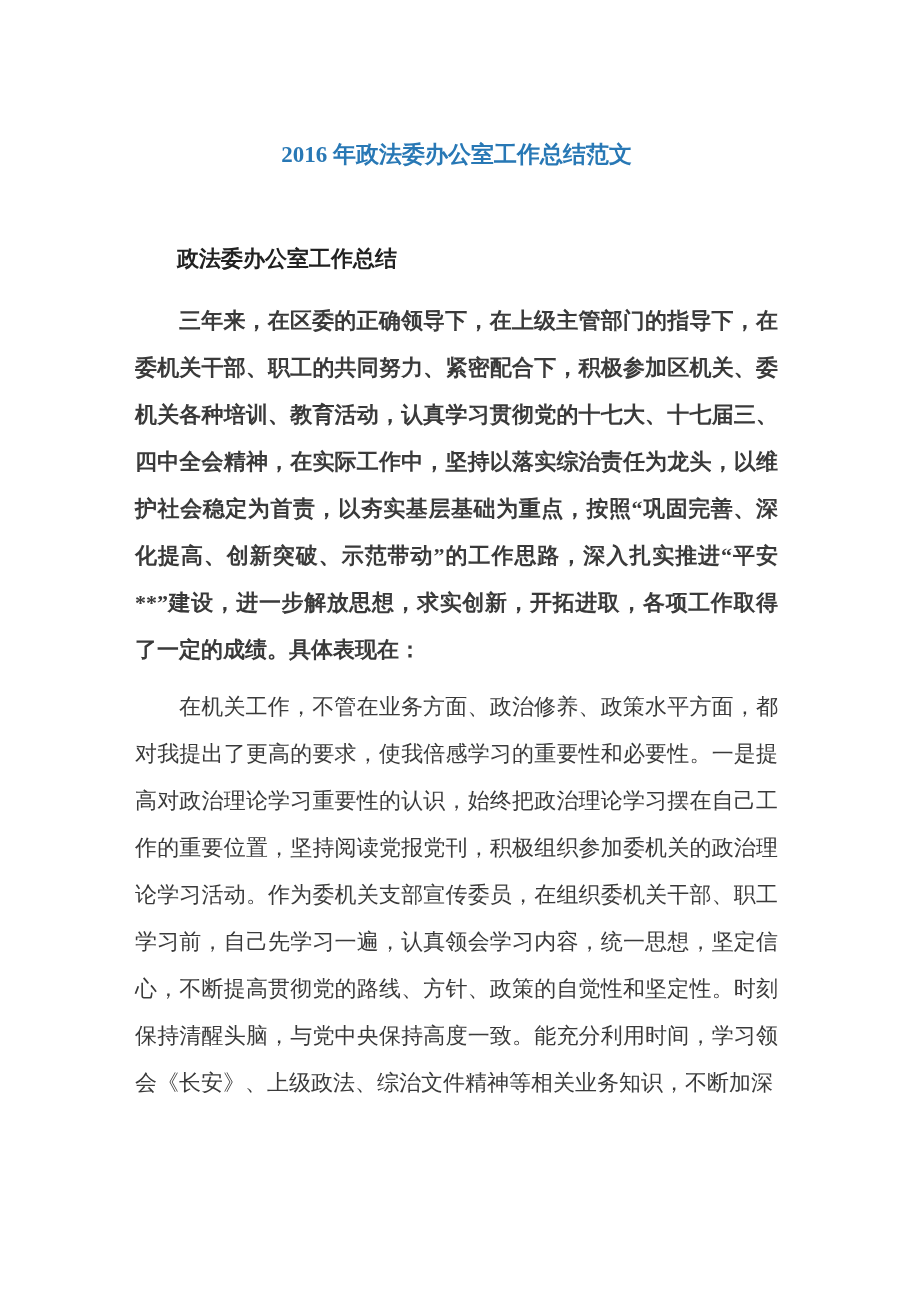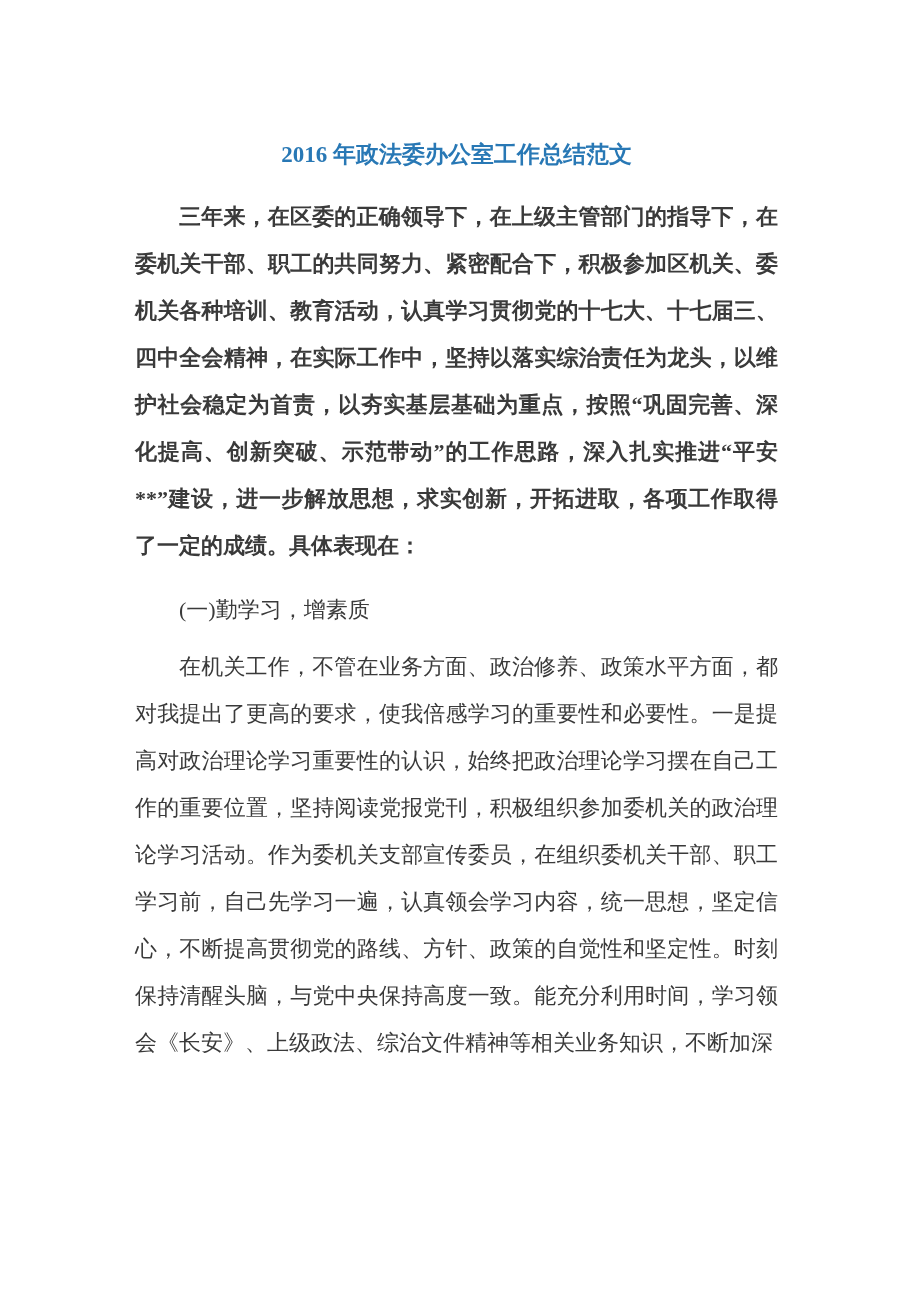--- a/index.html
+++ b/index.html
@@ -48,19 +48,19 @@
   .para-intro { margin-top: 26px; font-weight: bold; }
   .subsection  { margin-top: 17px; }
   .para-body  { margin-top: 10px; }
 </style>
 </head>
 <body>
 
 <div class="doc-page">
   <h1 class="doc-title" style="color: rgb(40, 120, 181);">2016 年政法委办公室工作总结范文</h1>
 
+  <h2 class="section-heading">政法委办公室工作总结</h2>
 
   <p class="para para-intro">三年来，在区委的正确领导下，在上级主管部门的指导下，在委机关干部、职工的共同努力、紧密配合下，积极参加区机关、委机关各种培训、教育活动，认真学习贯彻党的十七大、十七届三、四中全会精神，在实际工作中，坚持以落实综治责任为龙头，以维护社会稳定为首责，以夯实基层基础为重点，按照“巩固完善、深化提高、创新突破、示范带动”的工作思路，深入扎实推进“平安**”建设，进一步解放思想，求实创新，开拓进取，各项工作取得了一定的成绩。具体表现在：</p>
 
-  <p class="para subsection">(一)勤学习，增素质</p>
 
   <p class="para para-body">在机关工作，不管在业务方面、政治修养、政策水平方面，都对我提出了更高的要求，使我倍感学习的重要性和必要性。一是提高对政治理论学习重要性的认识，始终把政治理论学习摆在自己工作的重要位置，坚持阅读党报党刊，积极组织参加委机关的政治理论学习活动。作为委机关支部宣传委员，在组织委机关干部、职工学习前，自己先学习一遍，认真领会学习内容，统一思想，坚定信心，不断提高贯彻党的路线、方针、政策的自觉性和坚定性。时刻保持清醒头脑，与党中央保持高度一致。能充分利用时间，学习领会《长安》、上级政法、综治文件精神等相关业务知识，不断加深</p>
 </div>
 
 </body></html>

